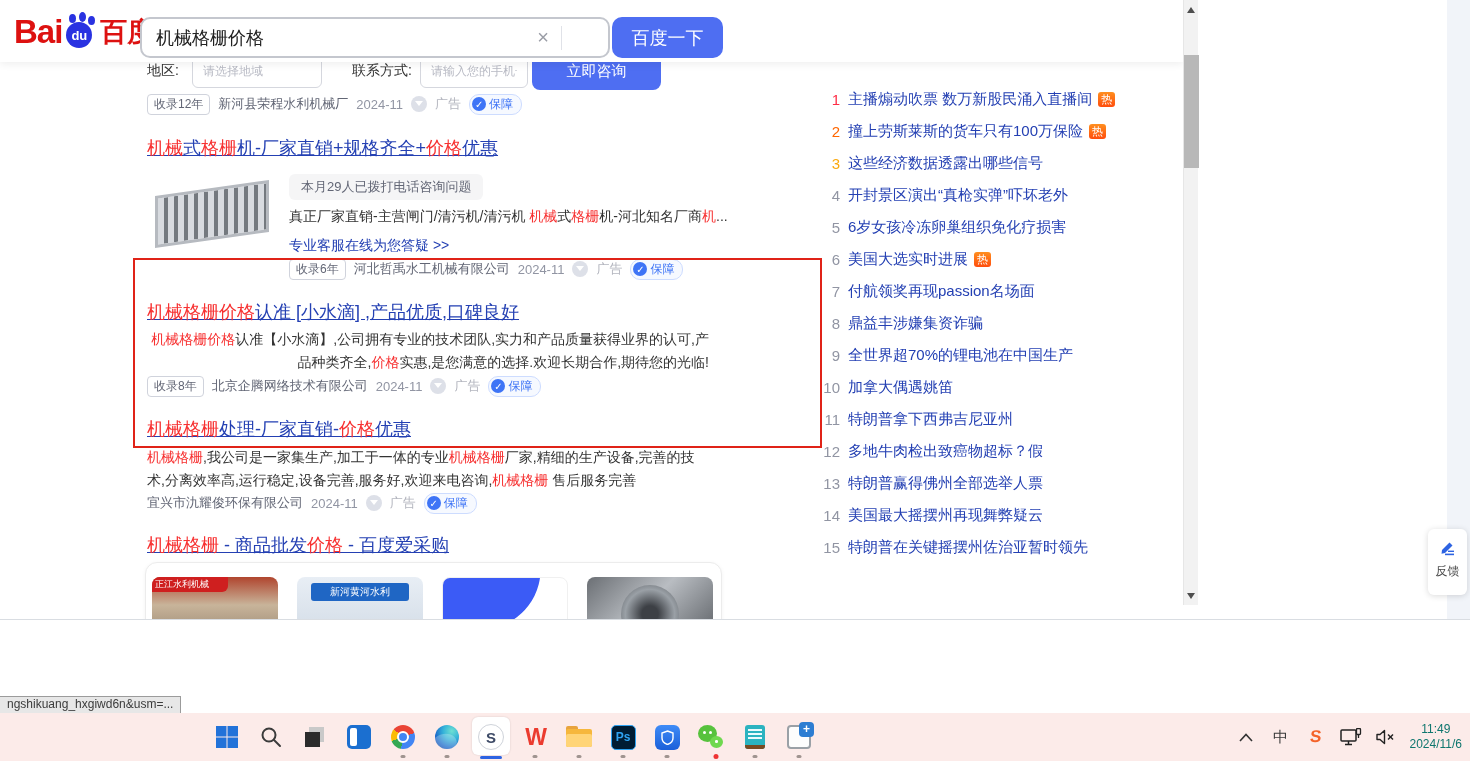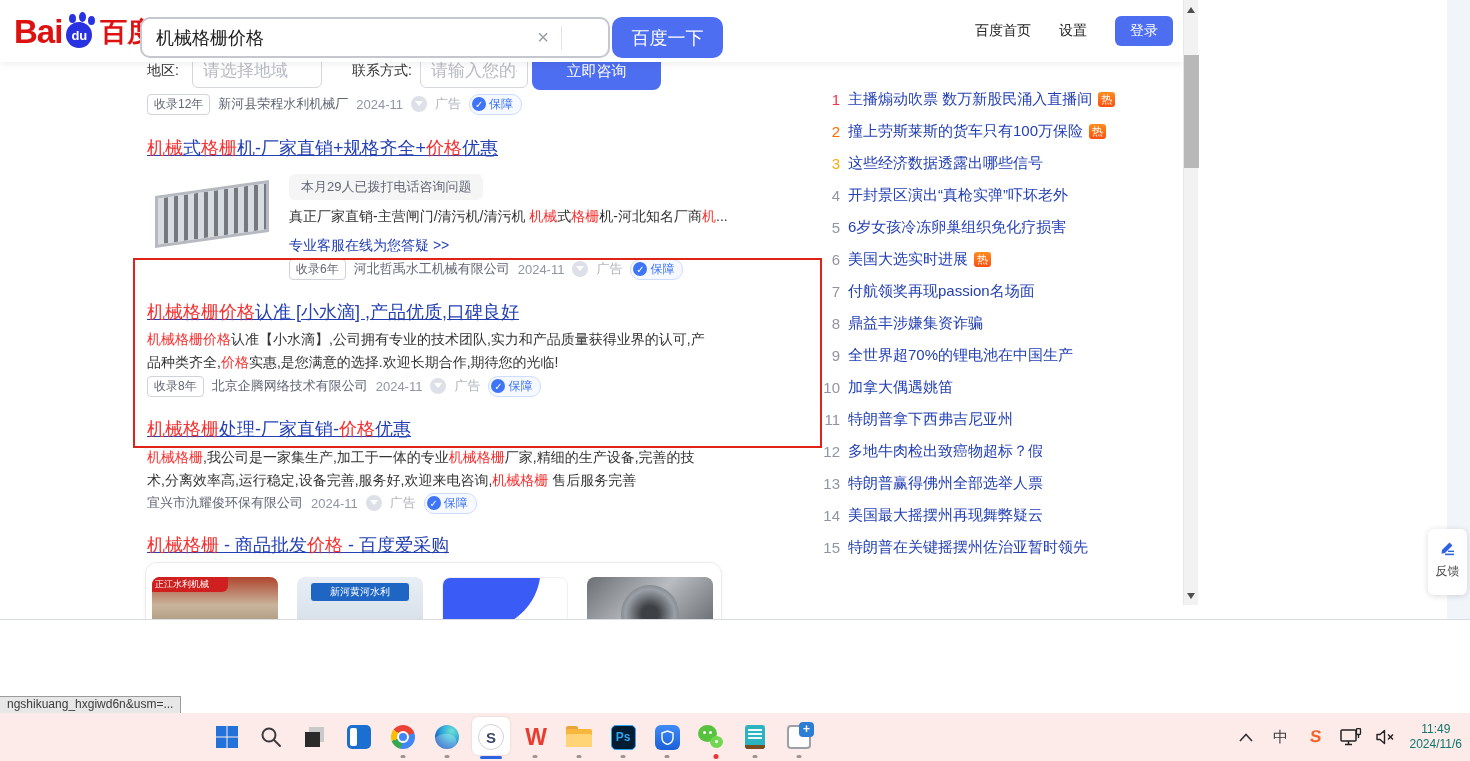--- a/index.html
+++ b/index.html
@@ -35,21 +35,21 @@
                 font-size:18px; border:none; border-radius:10px; cursor:pointer; font-family:inherit; }
   .nav-right { position:absolute; left:975px; top:0; height:62px; display:flex; align-items:center; gap:28px; }
   .nav-link { font-size:14px; color:#222; cursor:pointer; white-space:nowrap; }
   .login-btn { background:#4e6ef2; color:#fff; font-size:14px; padding:6px 15px; border-radius:6px; border:none;
                cursor:pointer; font-family:inherit; white-space:nowrap; }
 
   
   .results-col { position:absolute; left:147px; top:0; width:680px; height:620px; }
   .inline-form { position:absolute; left:0; top:52px; width:560px; height:38px; }
   .fl { position:absolute; font-size:14px; color:#333; top:10px; }
-  .f-input { position:absolute; top:2px; height:34px; border:1px solid #d5d7de; border-radius:6px; font-size:17px;
+  .f-input { position:absolute; top:2px; height:34px; border:1px solid #d5d7de; border-radius:6px; font-size:12px;
              color:#333; padding:0 10px; font-family:Liberation Sans, sans-serif; outline:none; }
   .f-input::placeholder { color:#b8bac4; }
   .consult-btn { position:absolute; left:385px; top:0; width:129px; height:38px; background:#4e6ef2; color:#fff;
                  border:none; border-radius:8px; font-size:15px; cursor:pointer; font-family:inherit; }
 
   .meta-row { position:absolute; display:flex; align-items:center; gap:8px; height:20px; }
   .age-badge { border:1px solid #d0d3dc; border-radius:4px; font-size:12px; color:#626675; padding:1px 6px;
                white-space:nowrap; }
   .company { font-size:13px; color:#626675; white-space:nowrap; }
   .meta-date { font-size:13px; color:#9195a3; white-space:nowrap; }
@@ -233,21 +233,21 @@
         <span class="meta-date">2024-11</span>
         <span class="chev-circle"></span>
         <span class="ad-label">广告</span>
         <span class="secure-badge">
             <span class="chk">✓</span>
             <em>保障</em>
           </span>
       </div>
 
       <a class="r-title" style="left:0;top:300px;"><span class="hl">机械格栅价格</span><span>认准 [小水滴] ,产品优质,口碑良好</span></a>
-      <div class="desc" style="left:0;top:328px;"><span class="hl">机械格栅价格</span><span>认准【小水滴】,公司拥有专业的技术团队,实力和产品质量获得业界的认可,产品种类齐全,</span><span class="hl">价格</span><span>实惠,是您满意的选择.欢迎长期合作,期待您的光临!</span></div>
+      <div class="desc" style="left:0;top:328px;text-align:right;"><span class="hl">机械格栅价格</span><span>认准【小水滴】,公司拥有专业的技术团队,实力和产品质量获得业界的认可,产品种类齐全,</span><span class="hl">价格</span><span>实惠,是您满意的选择.欢迎长期合作,期待您的光临!</span></div>
       <div class="meta-row" style="left:0;top:376px;">
         <span class="age-badge">收录8年</span>
         <span class="company">北京企腾网络技术有限公司</span>
         <span class="meta-date">2024-11</span>
         <span class="chev-circle"></span>
         <span class="ad-label">广告</span>
         <span class="secure-badge">
             <span class="chk">✓</span>
             <em>保障</em>
           </span>
@@ -361,25 +361,20 @@
           <span class="pad">du</span>
         </span>
         <span class="cn">百度</span>
       </div>
       <div class="search-box">
         <input value="机械格栅价格" style="">
         <span class="clear-x">×</span>
         <span class="search-sep"></span>
       </div>
       <button class="search-btn">百度一下</button>
-      <div class="nav-right">
-        <span class="nav-link">百度首页</span>
-        <span class="nav-link">设置</span>
-        <button class="login-btn">登录</button>
-      </div>
     </div>
 
     <div class="scrollbar">
       <span class="sb-up"></span>
       <span class="sb-thumb"></span>
       <span class="sb-down"></span>
     </div>
 
     <div class="page-bottom-line"></div>
   </div>

